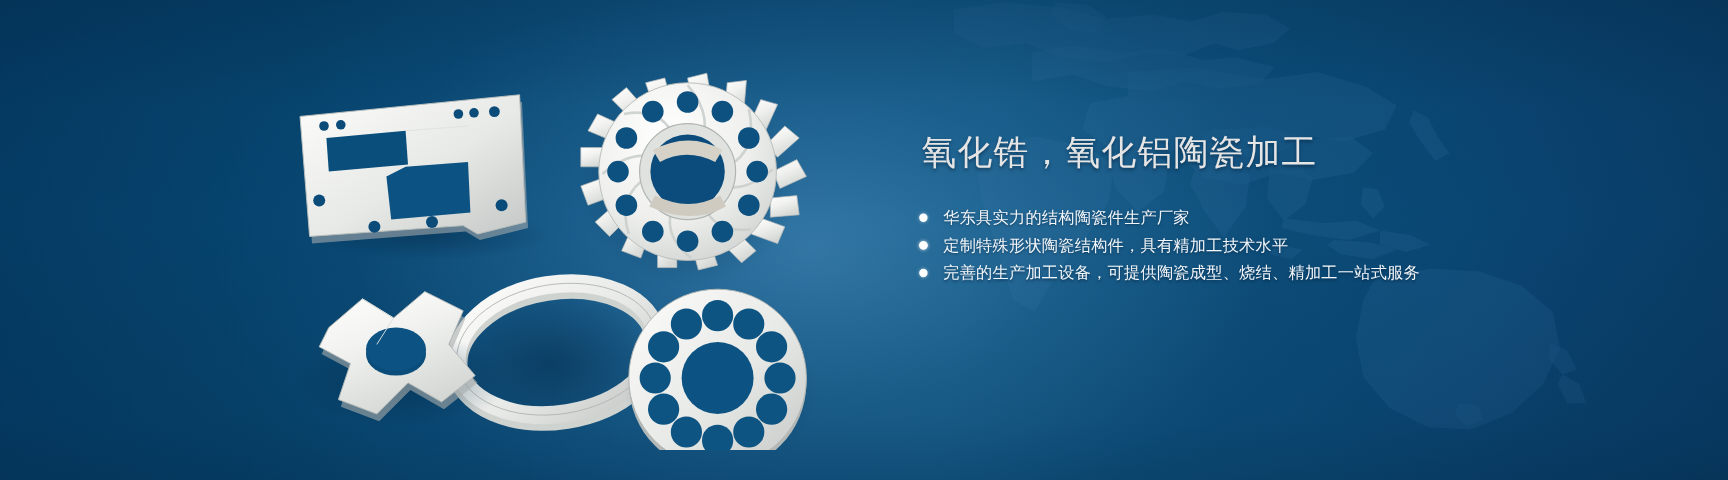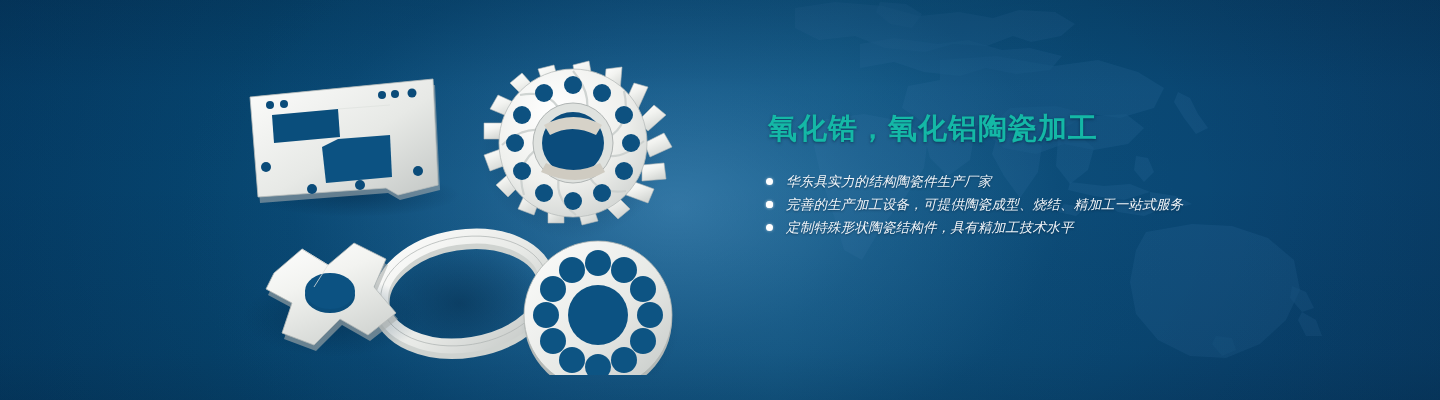--- a/index.html
+++ b/index.html
@@ -63,44 +63,43 @@
   .products svg { display: block; }
 
   
   .copy {
     position: absolute;
     left: 766px;
     top: 108px;
     width: 620px;
   }
   .headline {
-    color: #14b8a6;
+    color: #e5e5e5;
     font-size: 29px;
     line-height: 40px;
     letter-spacing: 1px;
-    font-weight: 700;
+    font-weight: 400;
     margin: 0 0 22px 2px;
     text-shadow: 0 1px 3px rgba(2,26,48,0.55);
     white-space: nowrap;
   }
   .bullets {
     list-style: none;
     margin: 0;
     padding: 0;
   }
   .bullet {
     position: relative;
     padding-left: 20px;
     color: #f2f6fa;
     font-size: 13.5px;
     line-height: 23px;
     letter-spacing: 0.2px;
     text-shadow: 0 1px 2px rgba(2,26,48,0.5);
     white-space: nowrap;
-    font-style: italic;
   }
   .bullet-dot {
     position: absolute;
     left: 0;
     top: 8px;
     width: 7px;
     height: 7px;
     border-radius: 50%;
     background: #ffffff;
     box-shadow: 0 0 3px rgba(255,255,255,0.5);
@@ -307,22 +306,22 @@
     <ul class="bullets">
       <li class="bullet">
         <span class="bullet-dot"></span>
         <span>华东具实力的结构陶瓷件生产厂家</span>
       </li>
       <li class="bullet">
         <span class="bullet-dot"></span>
       </li>
       <li class="bullet">
         <span class="bullet-dot"></span>
-        <span>完善的生产加工设备，可提供陶瓷成型、烧结、精加工一站式服务</span>
+        <span>定制特殊形状陶瓷结构件，具有精加工技术水平</span>
       </li>
       <li class="bullet">
         <span class="bullet-dot"></span>
-        <span>定制特殊形状陶瓷结构件，具有精加工技术水平</span>
+        <span>完善的生产加工设备，可提供陶瓷成型、烧结、精加工一站式服务</span>
       </li>
     </ul>
   </div>
 
 </div>
 
 </body></html>

